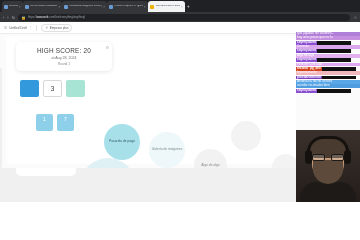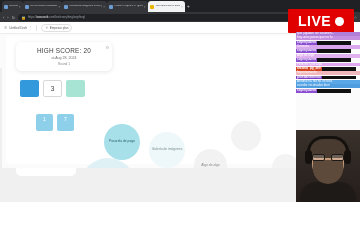--- a/index.html
+++ b/index.html
@@ -413,24 +413,20 @@
       <div class="bubble b5">
         <span class="bubble-txt"></span>
       </div>
     </div>
   </div>
 
   <div class="bottom-strip">
     <div class="bottom-notch"></div>
   </div>
 
-  <div class="live-badge">
-    <span class="live-text">LIVE</span>
-    <span class="live-dot"></span>
-  </div>
 
   <div class="chat" id="chat">
       <div class="chat-line">
         <span class="chat-msg" style="background: rgb(176, 127, 216);">que jugaban sin volumen...</span>
       </div>
       <div class="chat-line">
         <span class="chat-msg" style="background: rgb(197, 143, 224);">hay unos pocos que no fu</span>
       </div>
       <div class="chat-line"><span class="chat-user" style="background: rgb(138, 79, 208);">soyenyusera</span><span class="chat-user" style="background: rgb(17, 17, 17); width: 34px;">&nbsp;</span></div>
       <div class="chat-line">

